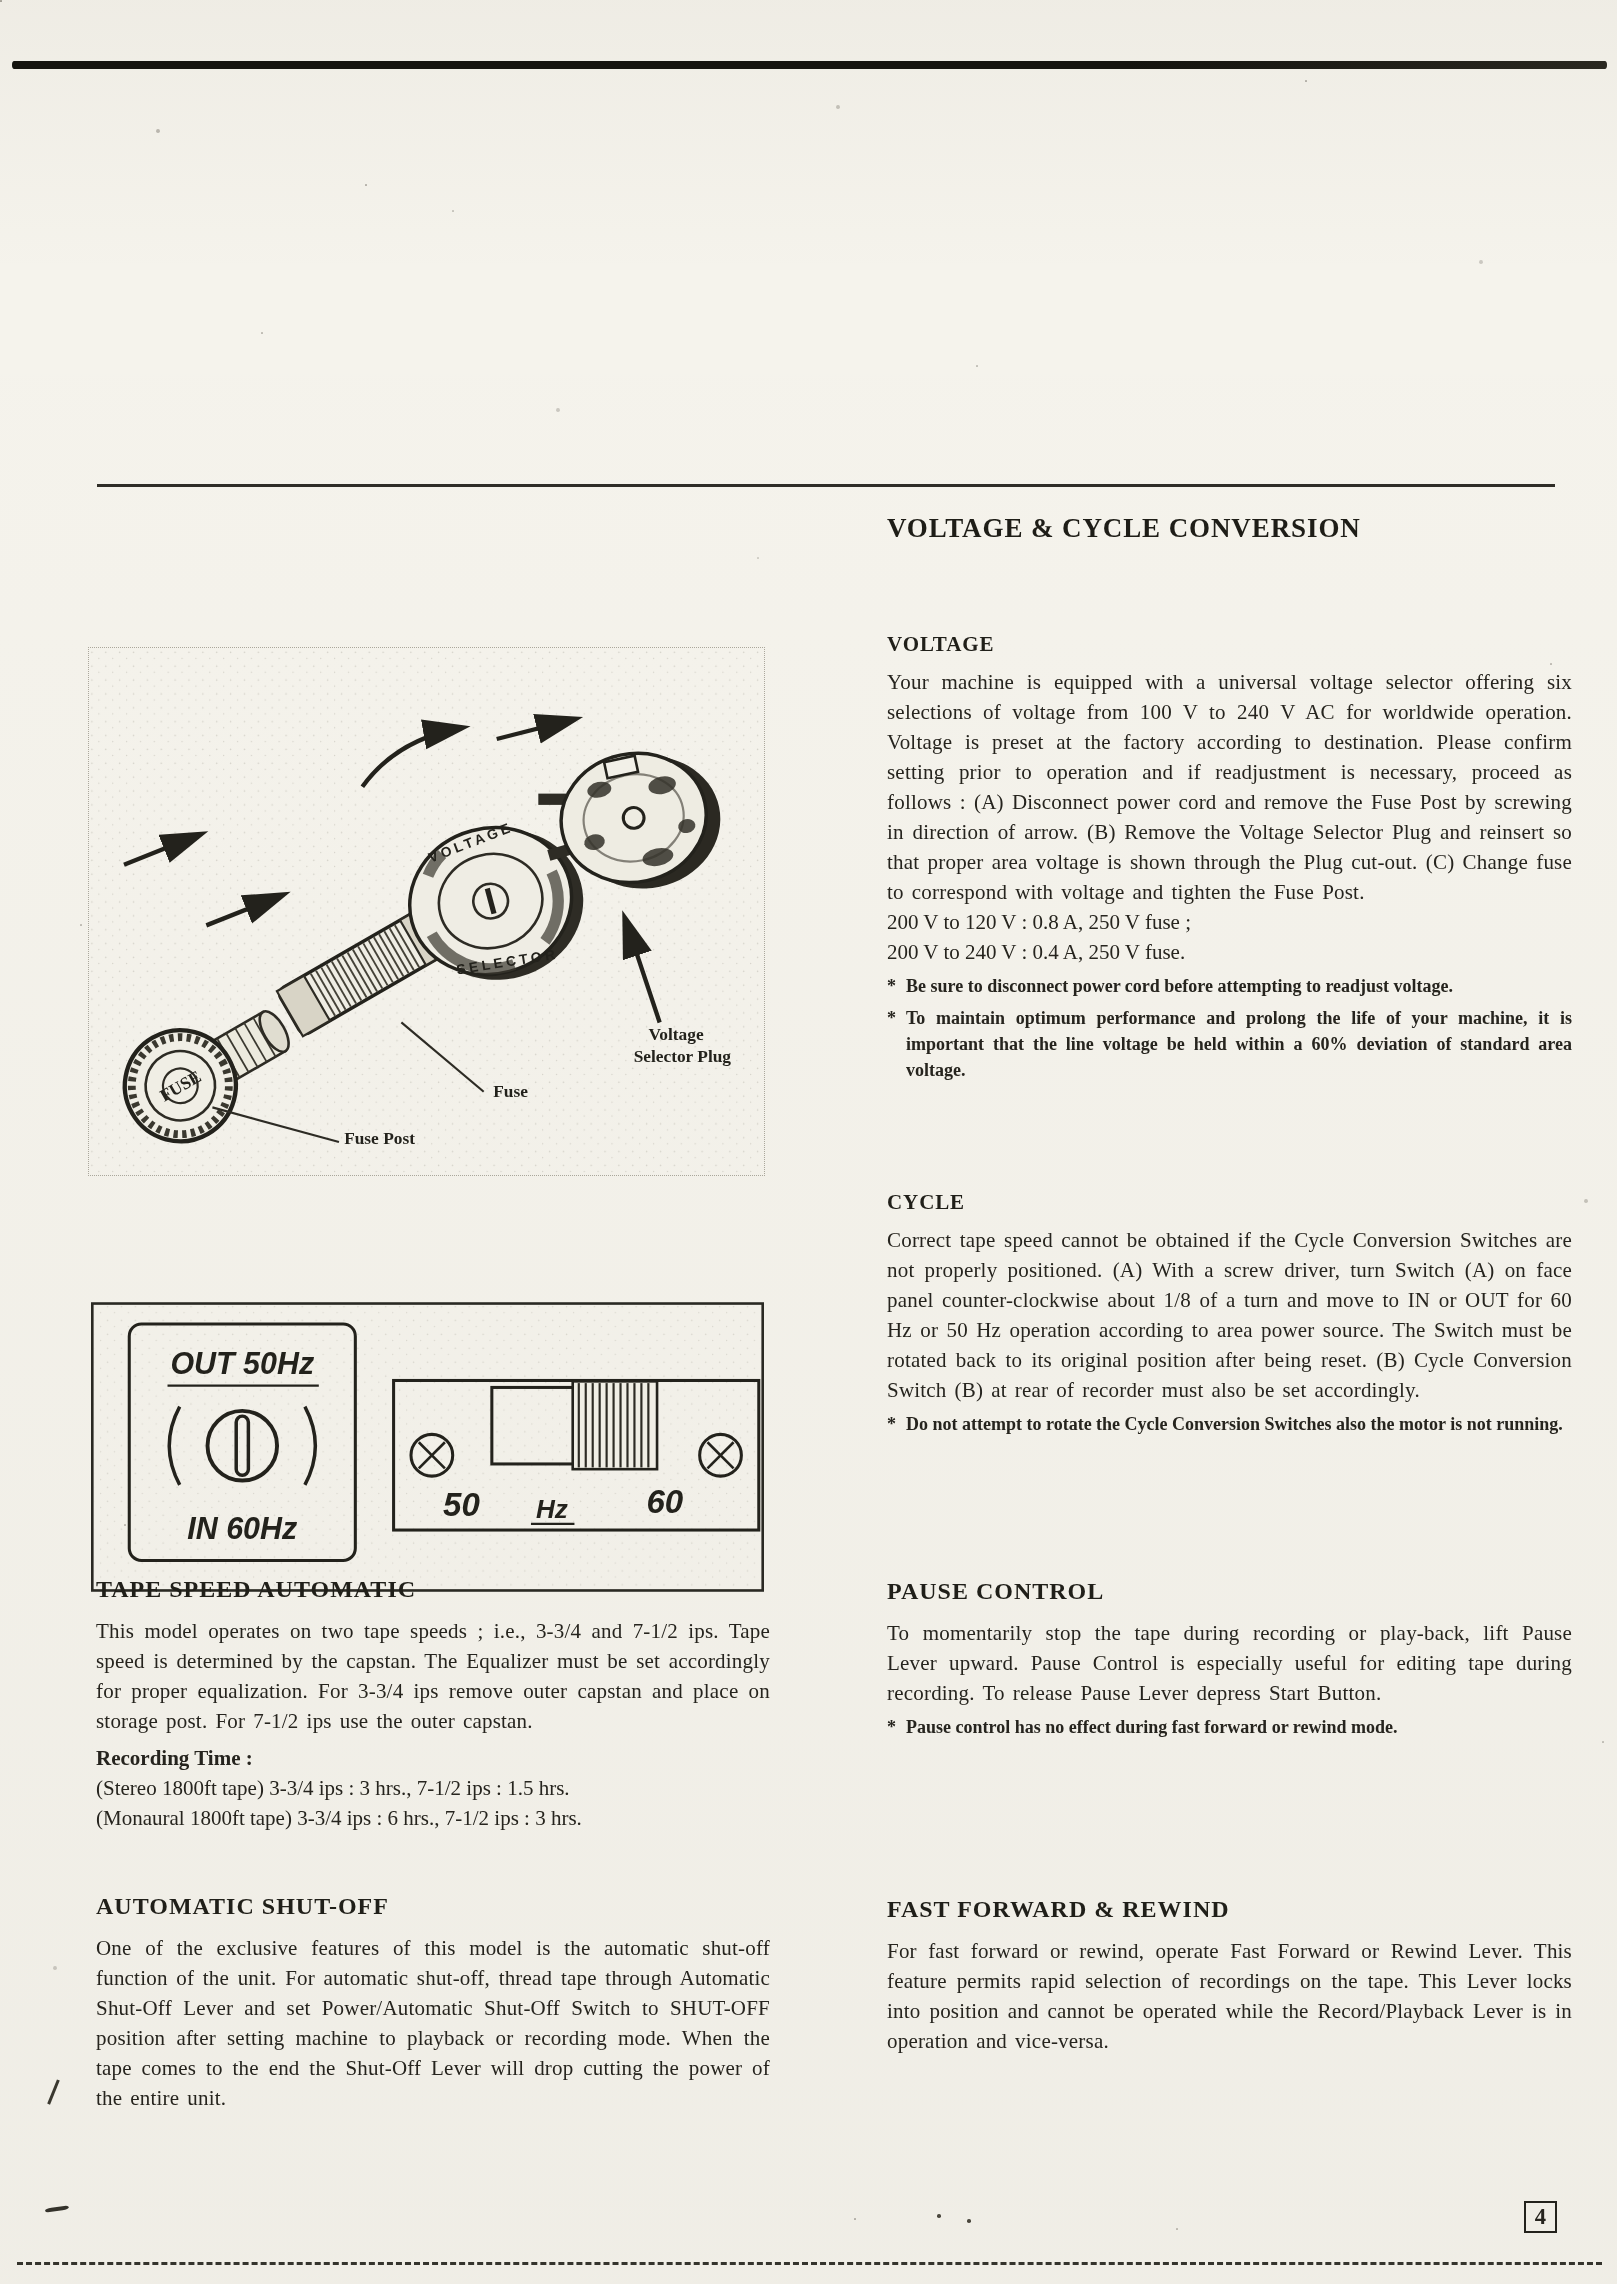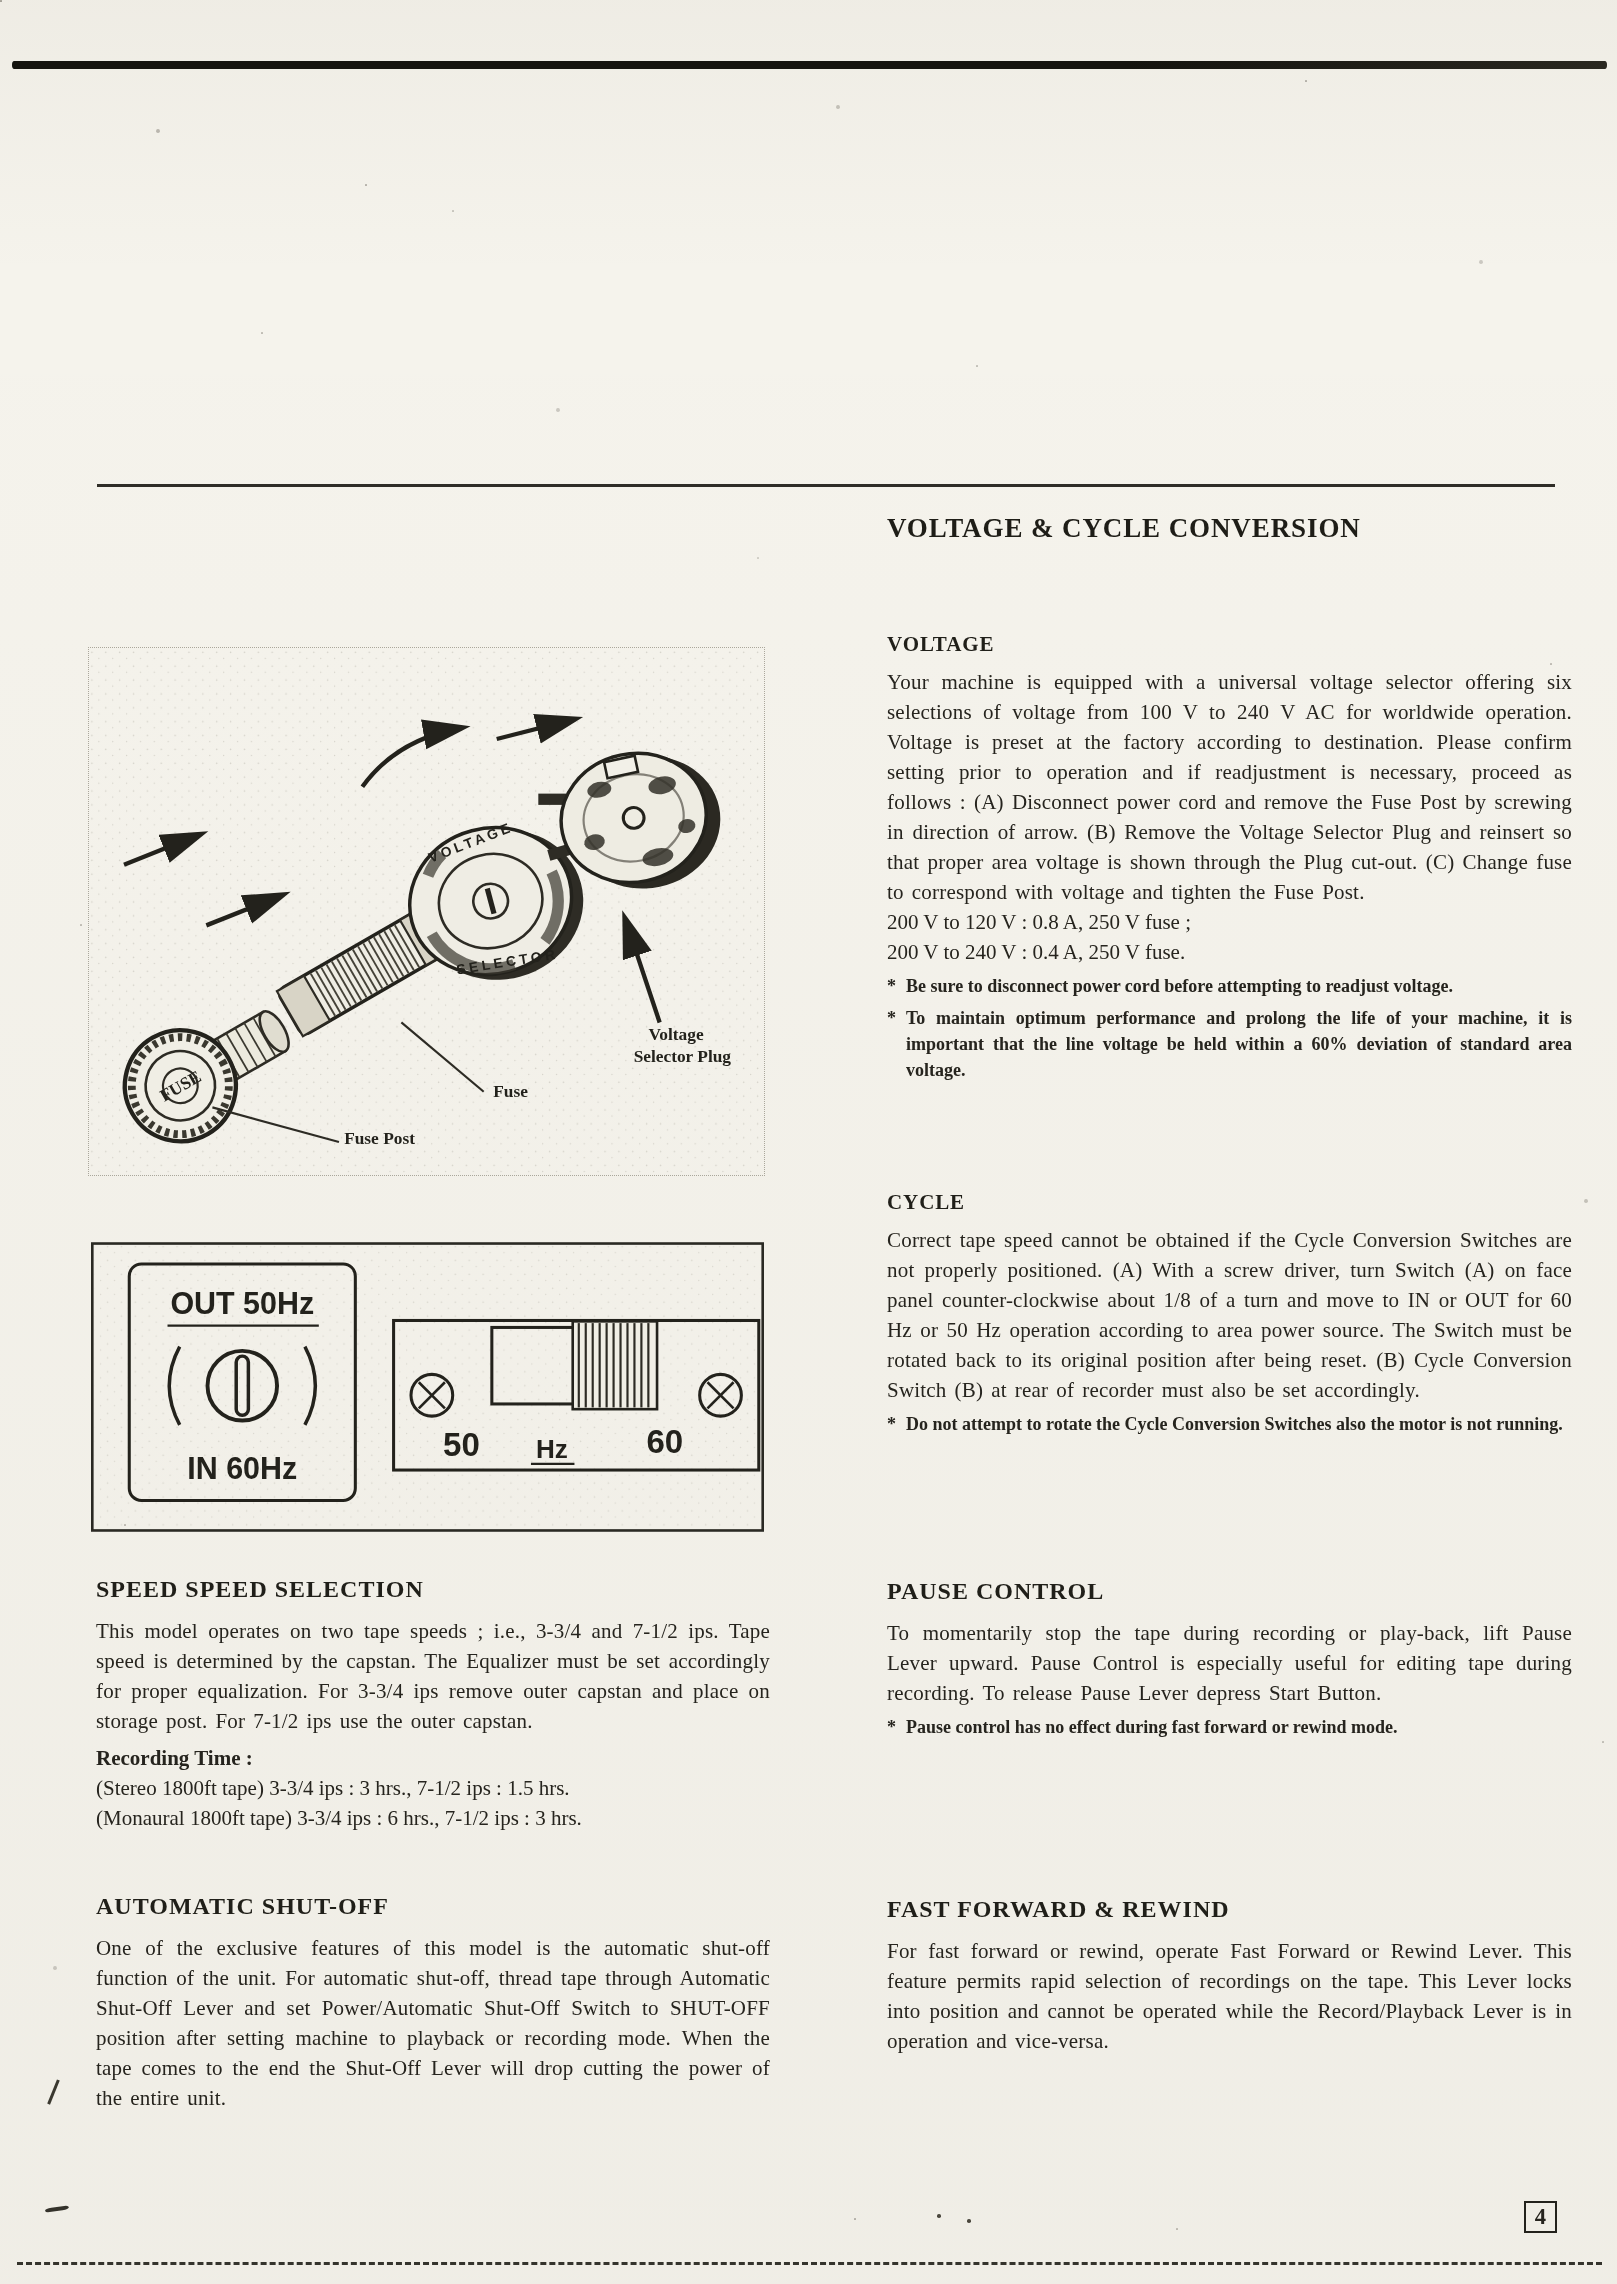--- a/index.html
+++ b/index.html
@@ -49,21 +49,21 @@
   .spec-line{ font-size:21px; line-height:30px; }
   .note{ display:flex; margin-top:6px; font-weight:bold; font-size:18px; line-height:26px; }
   .note .nmark{ flex:0 0 19px; }
   .note .ntext{ flex:1; text-align:justify; }
   .bold-line{ font-size:21px; line-height:30px; font-weight:bold;margin-top:7px; }
 
   figure{ position:absolute; }
   #fig1{ left:88px; top:647px; width:677px; height:529px;
     border:1.7px dotted rgba(100,95,80,.5); }
   #fig1 svg, #fig2 svg{ display:block; width:100%; height:100%; }
-  #fig2{ left:91px; top:1242px; width:673px; height:290px; }
+  #fig2{ left:91px; top:1302px; width:673px; height:290px;font-style:italic; }
 
   .svg-label{ font-family:"Liberation Serif",serif; font-weight:bold; font-size:20px; fill:#23221c; }
   .panel-text{ font-family:"Liberation Sans",sans-serif; font-weight:bold; fill:#23221c; }
 
   .pagenum-box{ position:absolute; left:1524px; top:2201px; width:33px; height:32px;
     border:2.6px solid #23221c; display:flex; align-items:center; justify-content:center;
     font-size:22.6px; font-weight:bold; }
 
   .mark-backslash{ position:absolute; left:52px; top:2079px; width:2.6px; height:26px;
     background:#3a382f; transform:rotate(22deg); }
@@ -270,21 +270,21 @@
       <span class="ntext">Pause control has no effect during fast forward or rewind mode.</span>
     </div>
   </section>
 
   <section class="right-col" style="top:1896px;">
     <h2 class="sechead">FAST FORWARD &amp; REWIND</h2>
     <p class="body-text">For fast forward or rewind, operate Fast Forward or Rewind Lever. This feature permits rapid selection of recordings on the tape. This Lever locks into position and cannot be operated while the Record/Playback Lever is in operation and vice-versa.</p>
   </section>
 
   <section class="left-col" style="top:1576px;">
-    <h2 class="sechead">SPEED SPEED SELECTION</h2>
+    <h2 class="sechead">TAPE SPEED AUTOMATIC</h2>
     <p class="body-text">This model operates on two tape speeds ; i.e., 3-3/4 and 7-1/2 ips. Tape speed is determined by the capstan. The Equalizer must be set accordingly for proper equalization. For 3-3/4 ips remove outer capstan and place on storage post. For 7-1/2 ips use the outer capstan.</p>
     <div class="bold-line">Recording Time :</div>
     <div class="spec-line">(Stereo 1800ft tape) 3-3/4 ips : 3 hrs., 7-1/2 ips : 1.5 hrs.</div>
     <div class="spec-line">(Monaural 1800ft tape) 3-3/4 ips : 6 hrs., 7-1/2 ips : 3 hrs.</div>
   </section>
 
   <section class="left-col" style="top:1893px;">
     <h2 class="sechead">AUTOMATIC SHUT-OFF</h2>
     <p class="body-text">One of the exclusive features of this model is the automatic shut-off function of the unit. For automatic shut-off, thread tape through Automatic Shut-Off Lever and set Power/Automatic Shut-Off Switch to SHUT-OFF position after setting machine to playback or recording mode. When the tape comes to the end the Shut-Off Lever will drop cutting the power of the entire unit.</p>
   </section>

